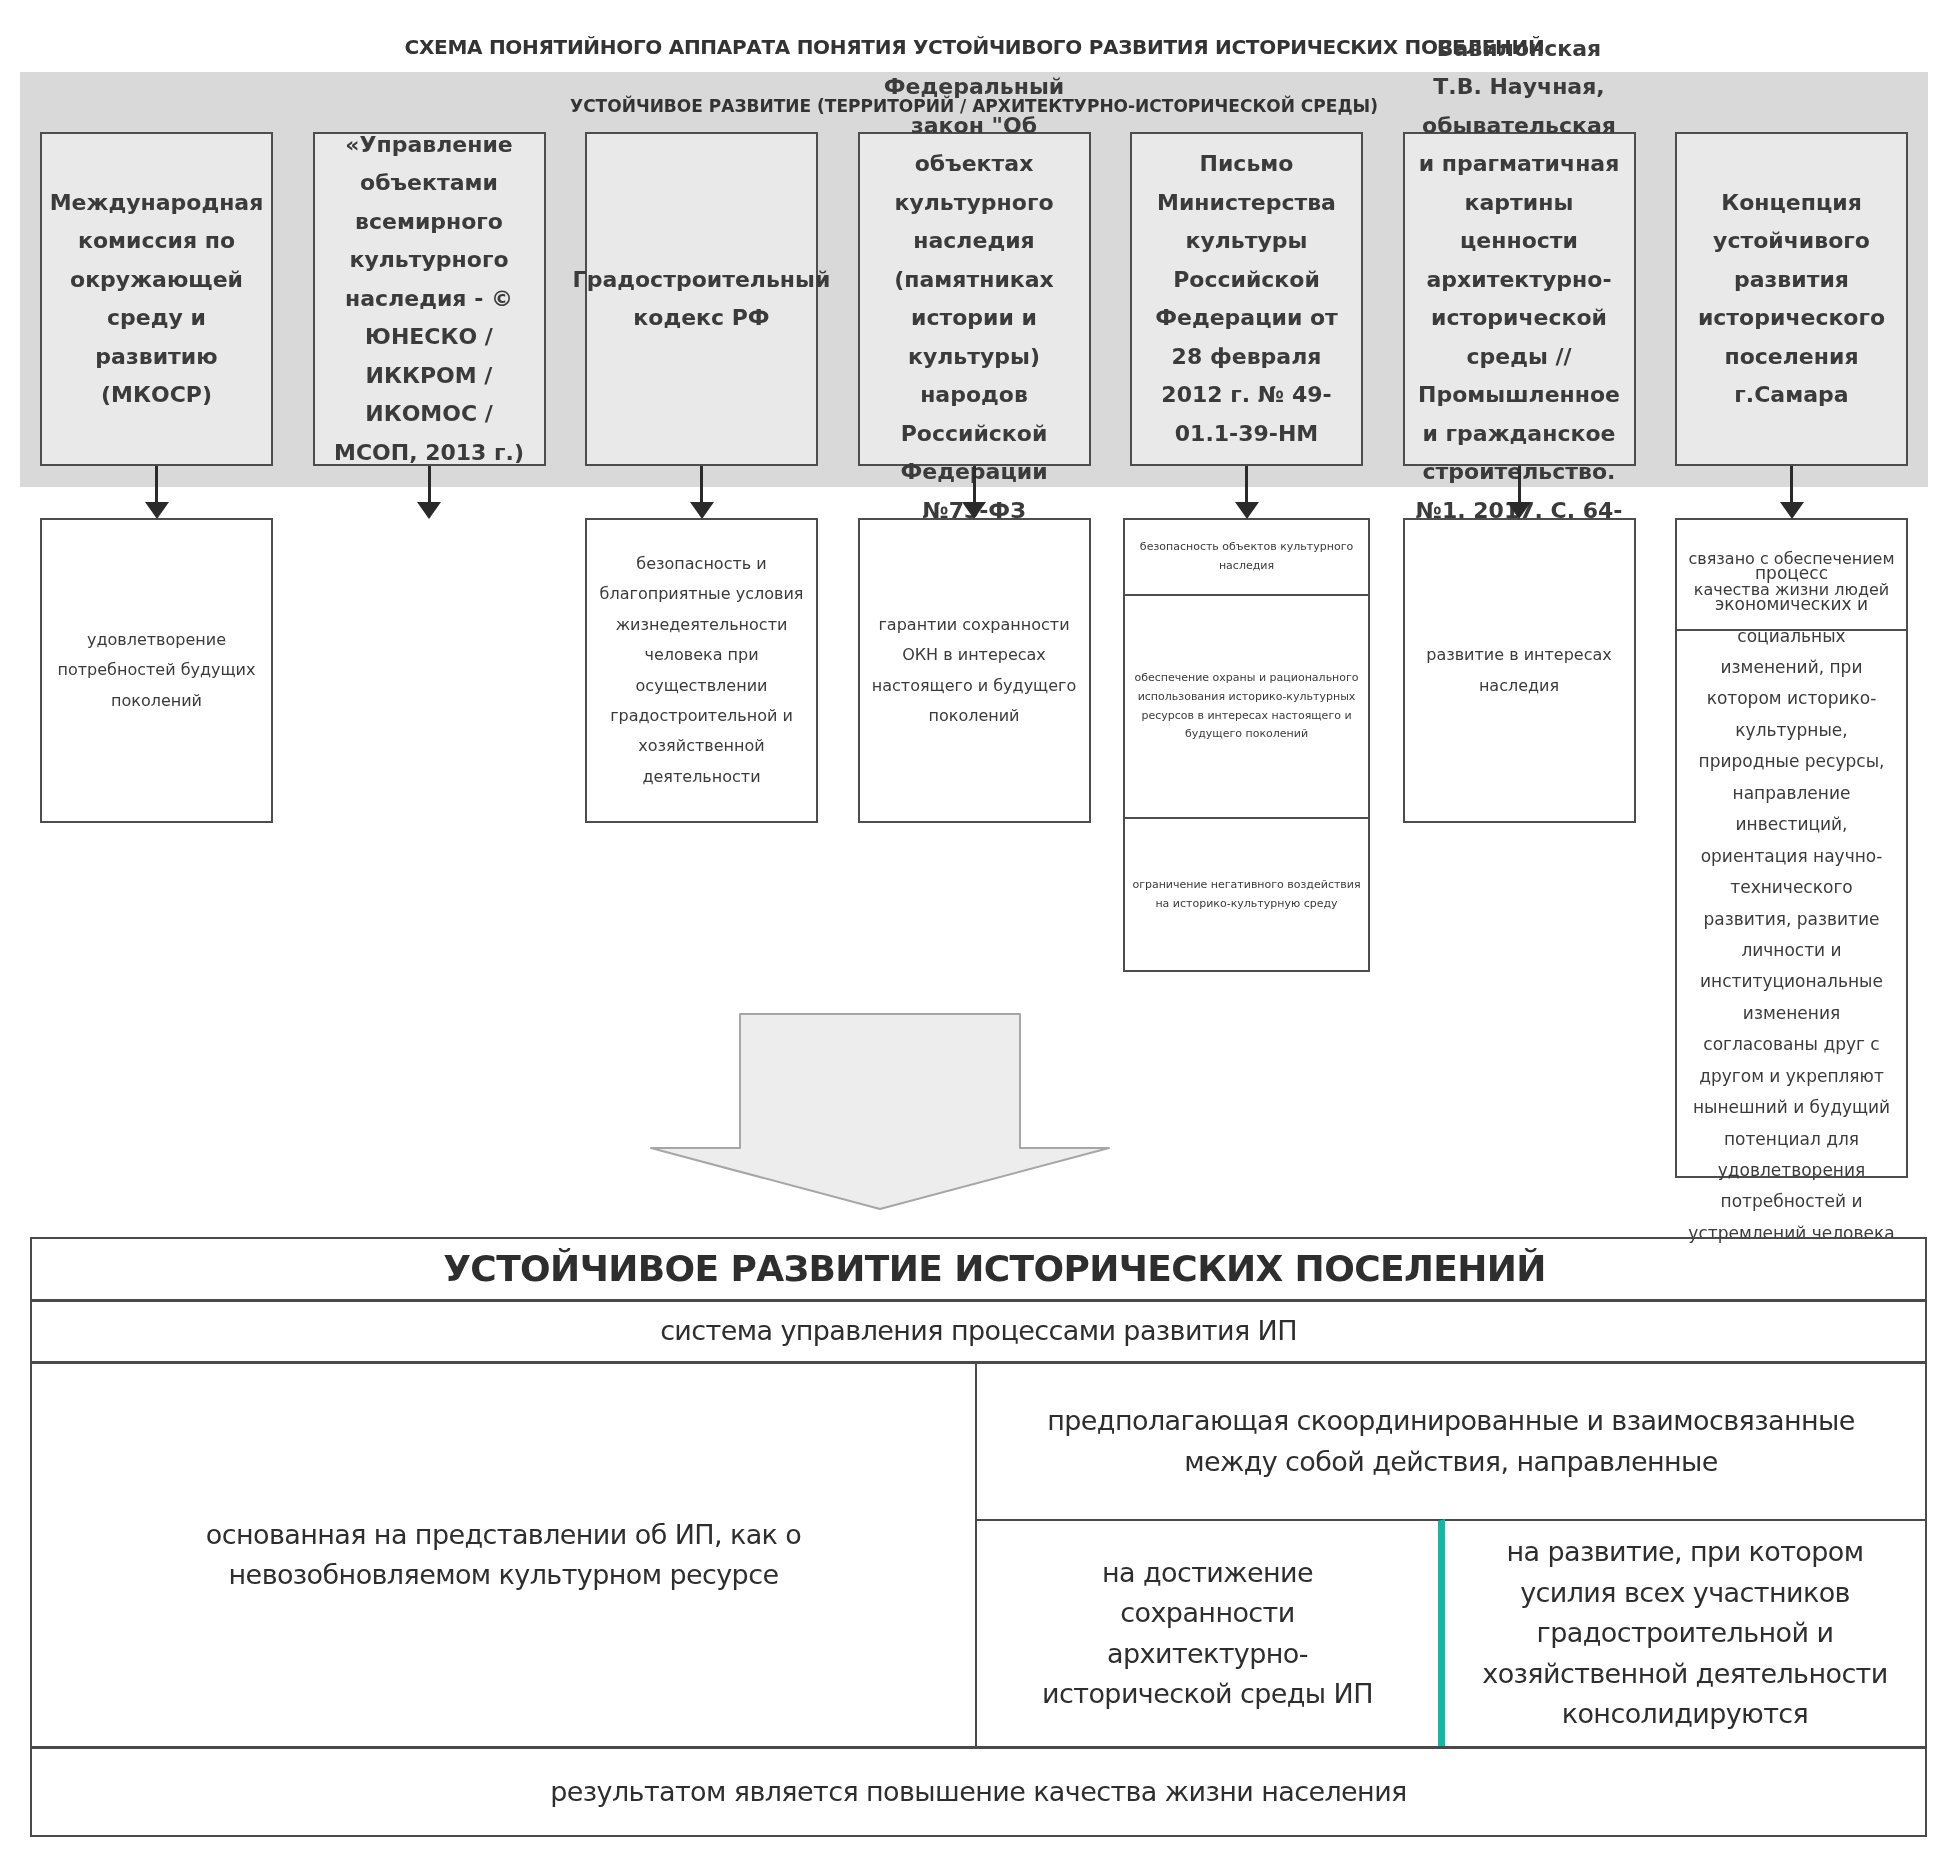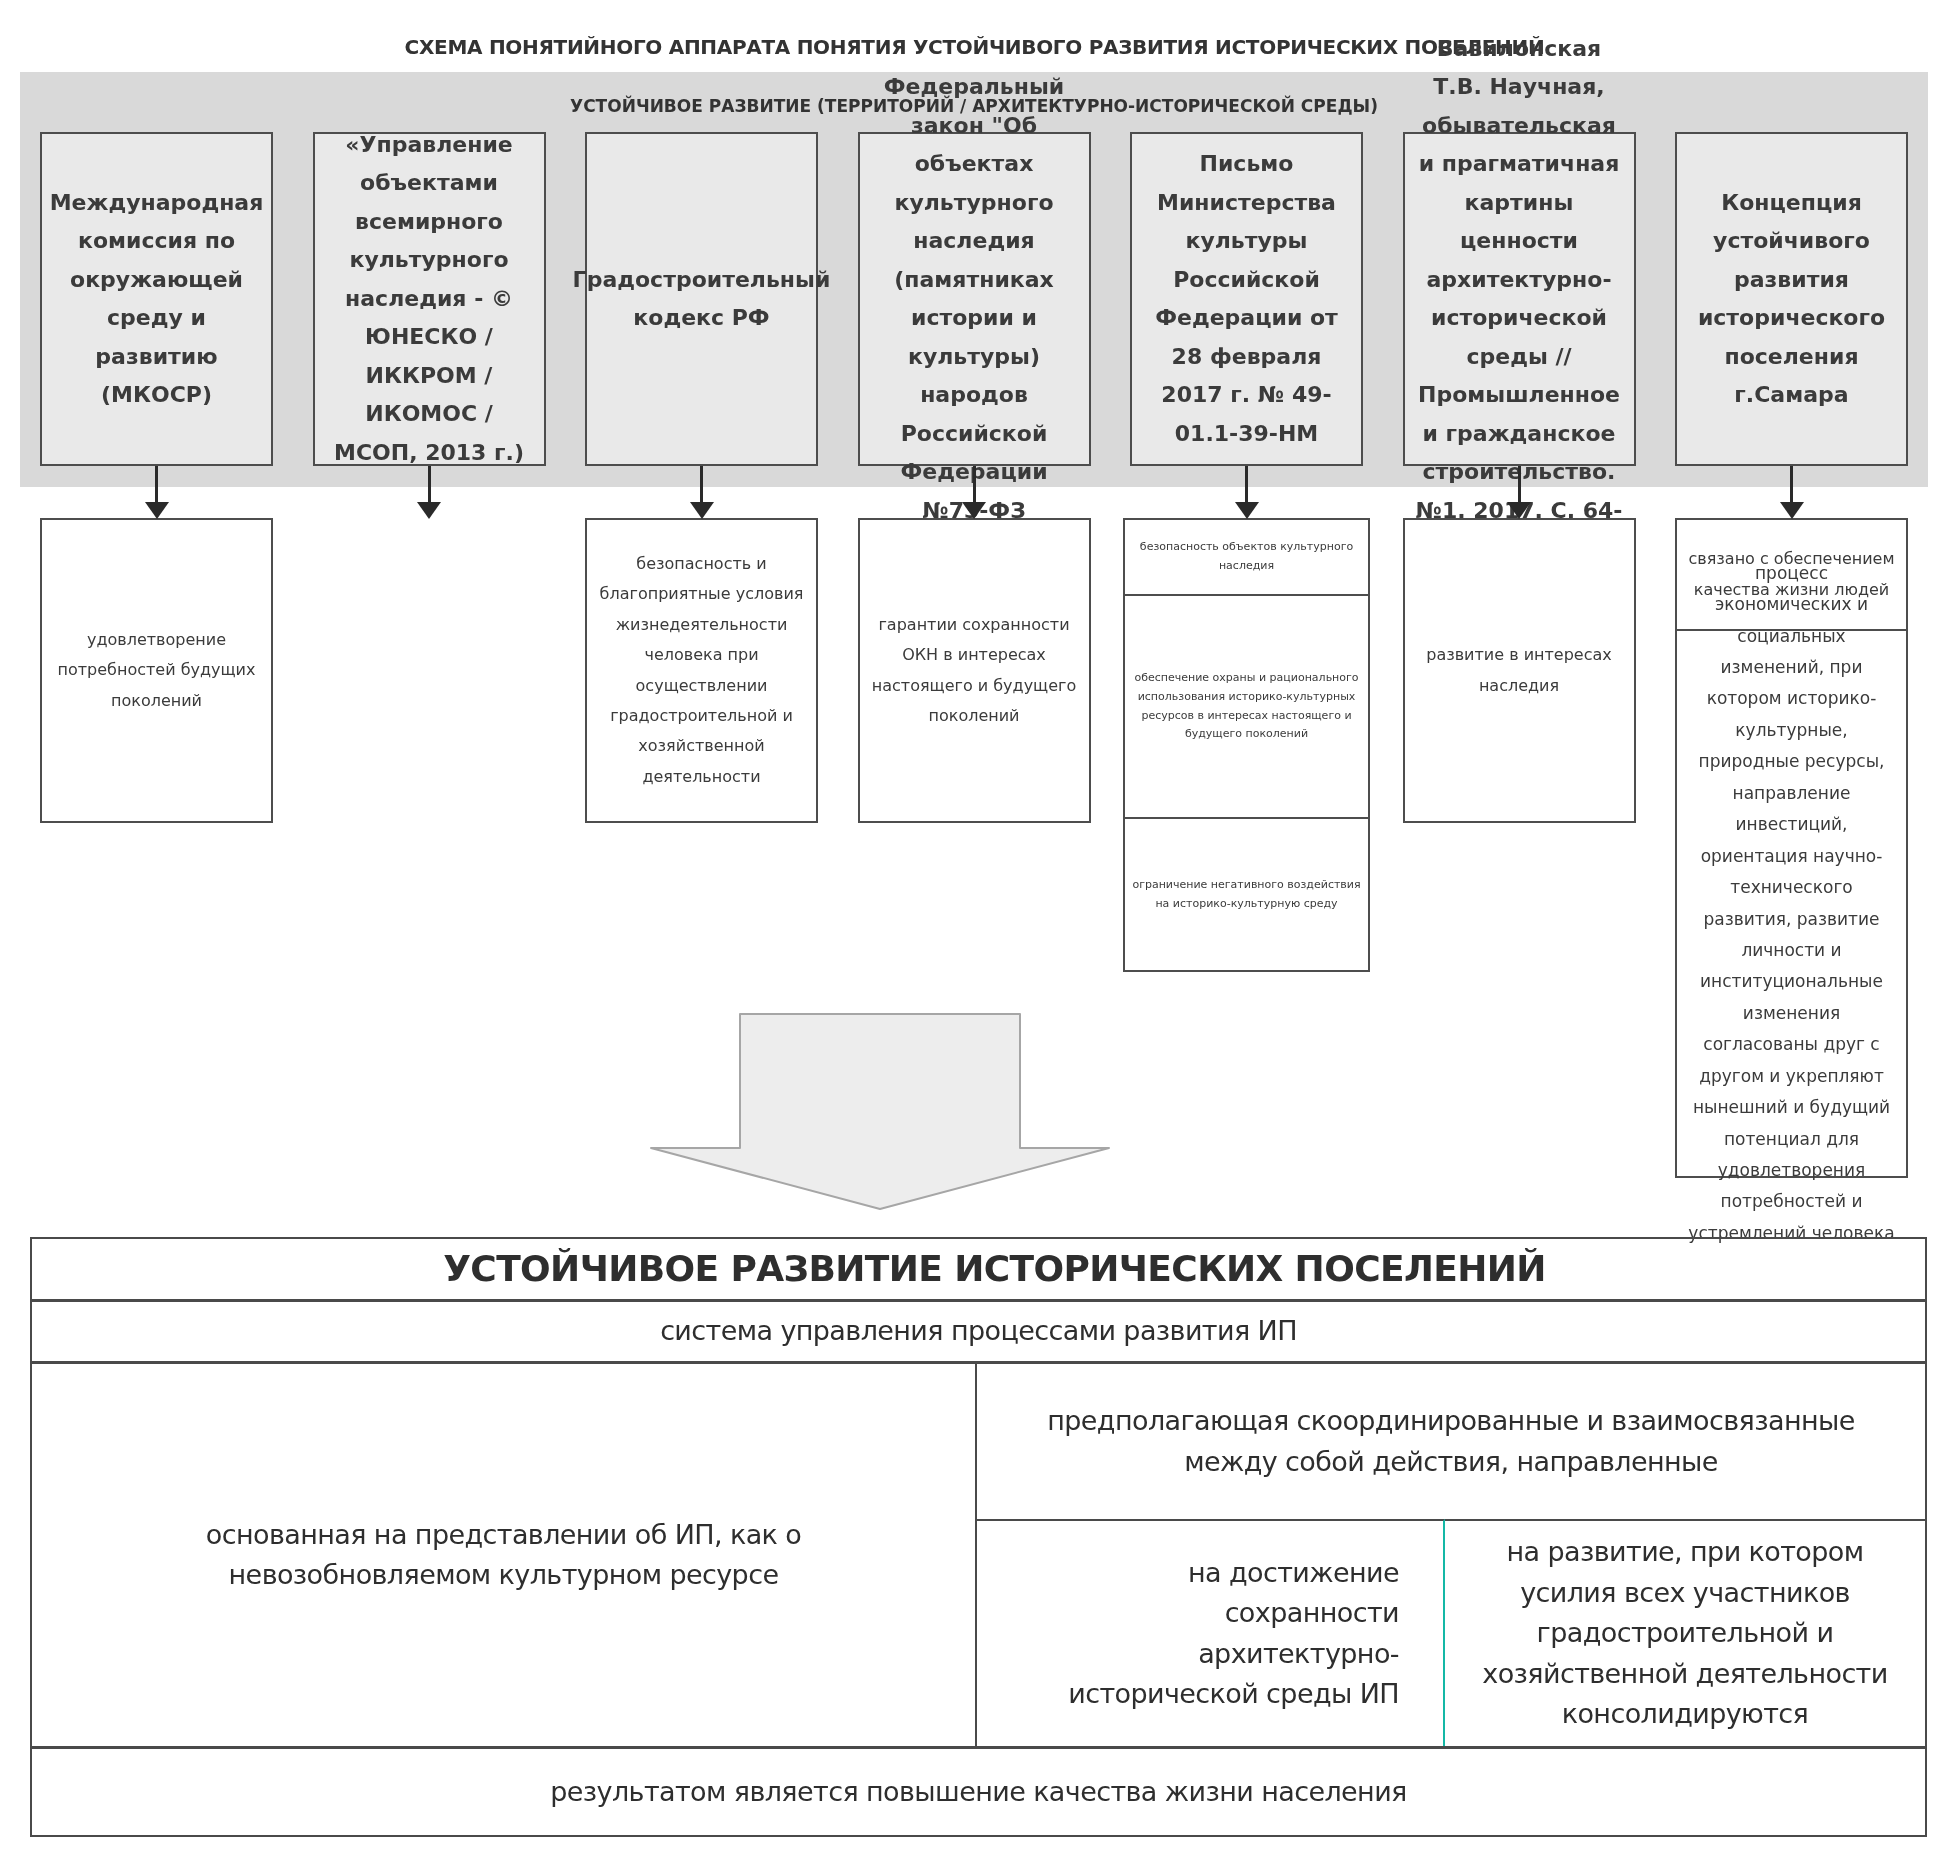--- a/index.html
+++ b/index.html
@@ -79,21 +79,21 @@
     font-size:27px;color:#2e2e2e;letter-spacing:-0.6px;
   }
   .tc{
     display:flex;align-items:center;justify-content:center;
     text-align:center;box-sizing:border-box;line-height:1.5;
   }
   .t-title{grid-column:1/4;grid-row:1;font-weight:bold;font-size:36px;padding-left:32px;}
   .t-sys{grid-column:1/4;grid-row:2;border-top:3px solid #4a4a4a;}
   .t-left{grid-column:1;grid-row:3/5;border-top:3px solid #4a4a4a;border-right:2px solid #4a4a4a;padding:0 125px;}
   .t-rtop{grid-column:2/4;grid-row:3;border-top:3px solid #4a4a4a;padding:0 36px;}
-  .t-rbl{grid-column:2;grid-row:4;border-top:2px solid #4a4a4a;border-right:2px solid #14b8a6;padding:0 44px;text-align:right;}
+  .t-rbl{grid-column:2;grid-row:4;border-top:2px solid #4a4a4a;border-right:7px solid #14b8a6;padding:0 44px;}
   .t-rbr{grid-column:3;grid-row:4;border-top:2px solid #4a4a4a;padding:0 28px;}
   .t-bottom{grid-column:1/4;grid-row:5;border-top:3px solid #4a4a4a;}
 </style>
 </head>
 <body>
 
 <div class="page-title">СХЕМА ПОНЯТИЙНОГО АППАРАТА ПОНЯТИЯ УСТОЙЧИВОГО РАЗВИТИЯ ИСТОРИЧЕСКИХ ПОСЕЛЕНИЙ</div>
 
 <div class="banner-band">
   <div class="banner-label">УСТОЙЧИВОЕ РАЗВИТИЕ (ТЕРРИТОРИЙ / АРХИТЕКТУРНО-ИСТОРИЧЕСКОЙ СРЕДЫ)</div>
@@ -145,21 +145,21 @@
         <div class="arrow-line"></div>
         <div class="arrow-head"></div>
       </div>
     <div class="note-box h-lg">
         <span>гарантии сохранности ОКН в интересах настоящего и будущего поколений</span>
       </div>
   </div>
 
   <div class="column">
     <div class="src-box">
-        <span>Письмо Министерства культуры Российской Федерации от 28 февраля 2017 г. № 49-01.1-39-НМ</span>
+        <span>Письмо Министерства культуры Российской Федерации от 28 февраля 2012 г. № 49-01.1-39-НМ</span>
       </div>
     <div class="arrow-slot">
         <div class="arrow-line"></div>
         <div class="arrow-head"></div>
       </div>
     <div class="note-box n5 n5a wide">
         <span>безопасность объектов культурного наследия</span>
       </div>
     <div class="note-box n5 n5b wide stack">
         <span>обеспечение охраны и рационального использования историко-культурных ресурсов в интересах настоящего и будущего поколений</span>

